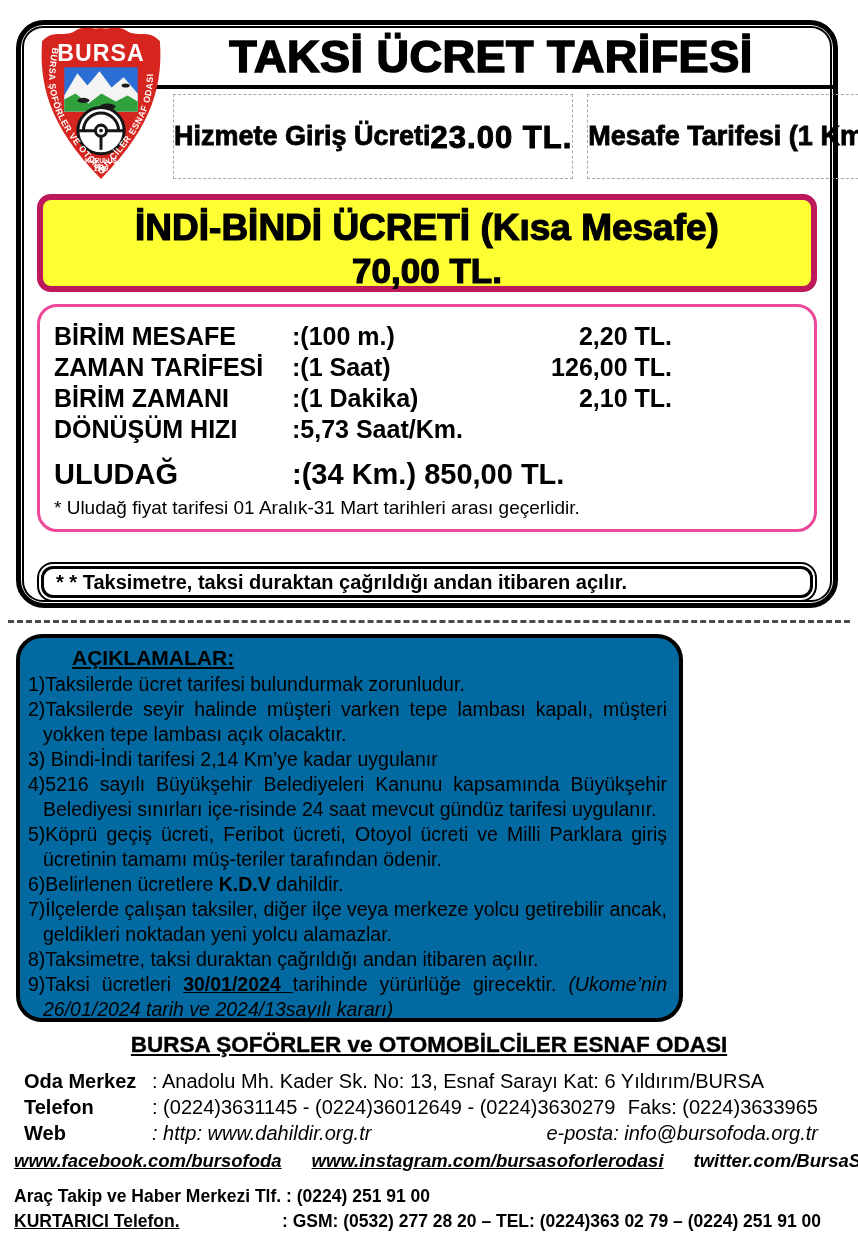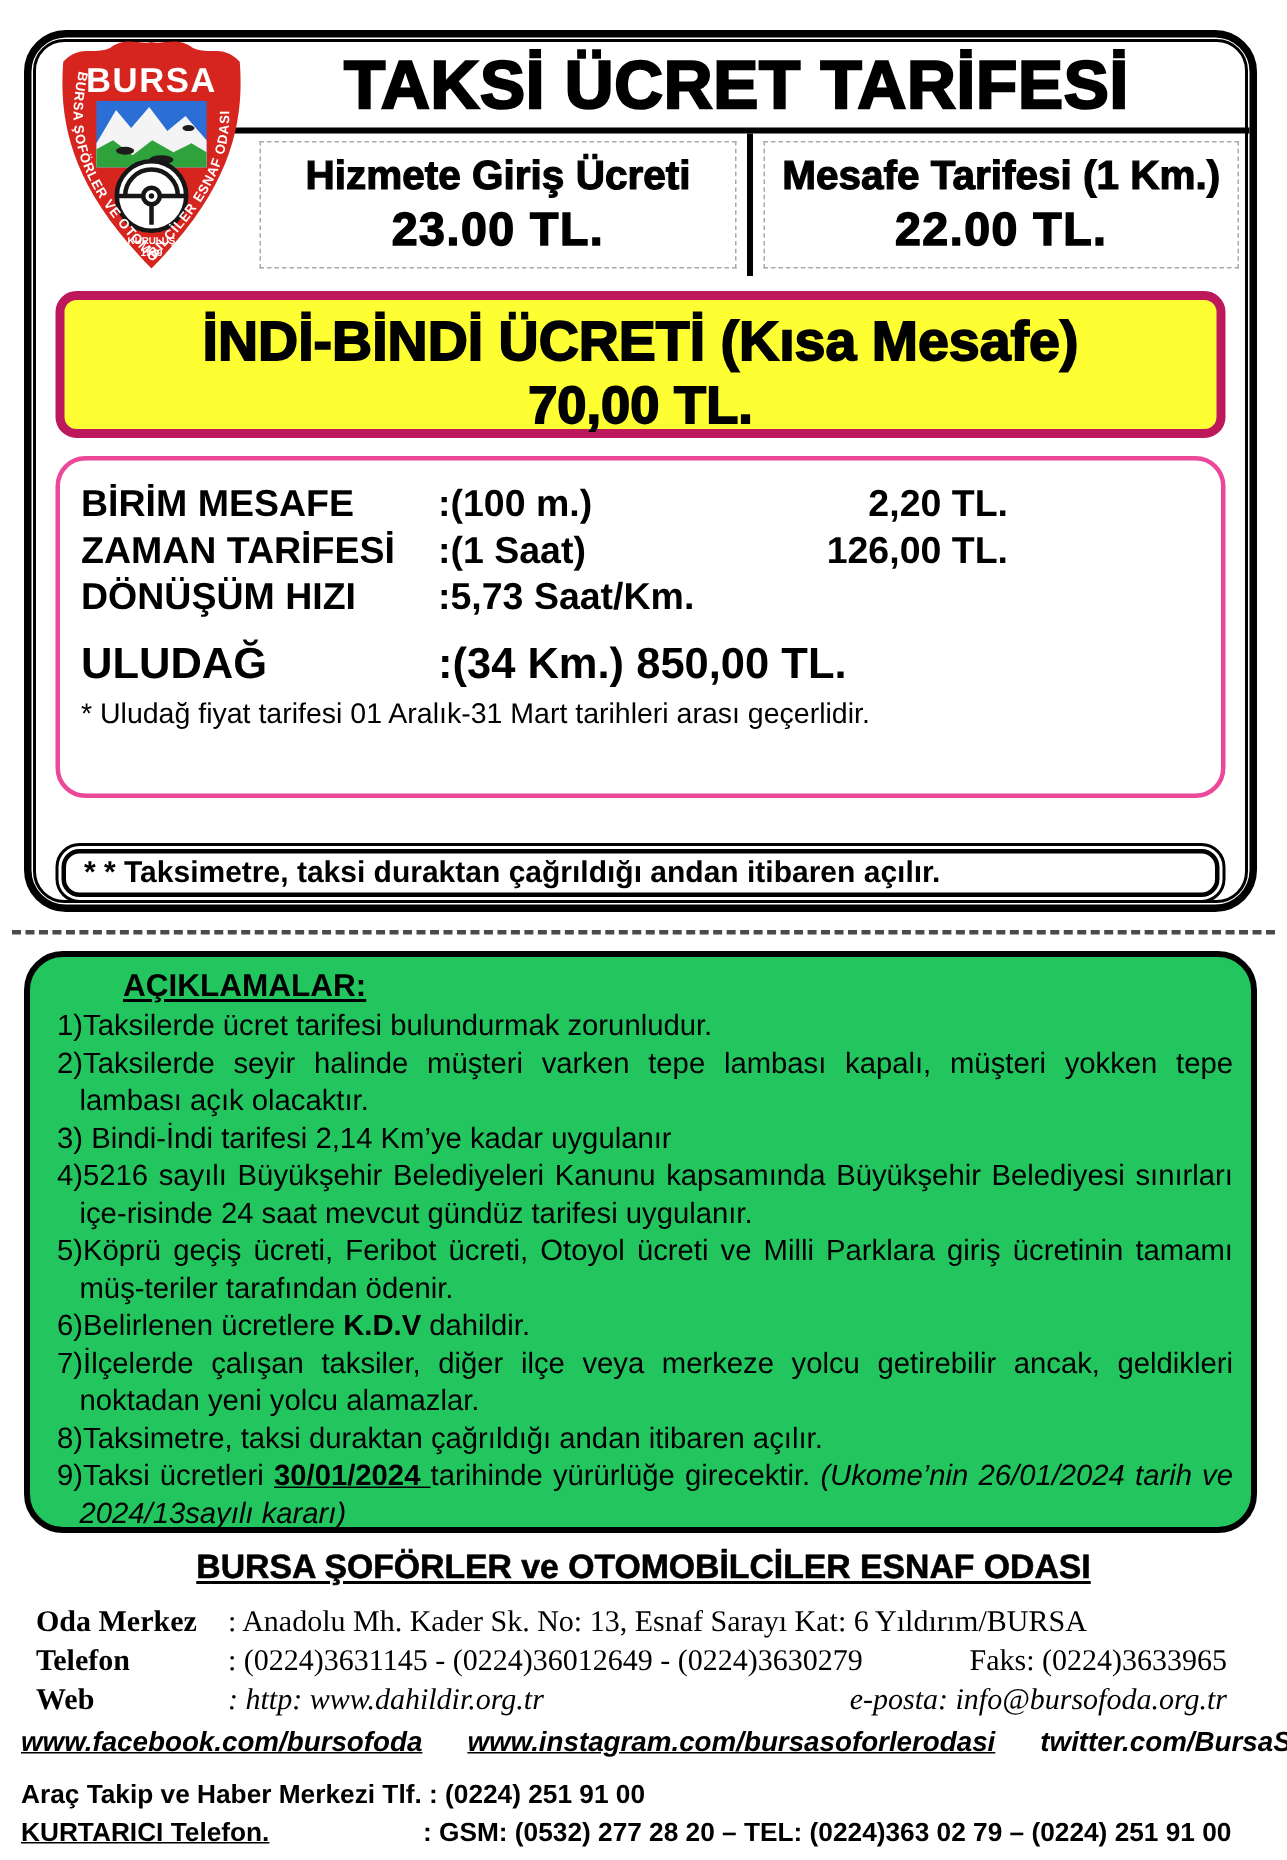--- a/index.html
+++ b/index.html
@@ -28,21 +28,21 @@
   .logo-wrap svg{ width:100%; height:100%; }
 
   .header-block{ margin-left:134px; border-bottom:4px solid #000; padding:6px 6px 2px 0; }
   .main-title{
     text-align:center; font-size:45px; font-weight:bold; letter-spacing:.5px;
     -webkit-text-stroke:1.6px #000; line-height:52px; white-space:nowrap;
   }
   .fee-row{ margin-left:134px; display:flex; align-items:stretch; height:95px; }
   .fee-cell{
     border:1px dashed #a9a9a9; margin:5px 7px; flex:1;
-    display:flex; flex-direction:column; justify-content:center; align-items:center;
+    display:flex; flex-direction:row; justify-content:center; align-items:center;
   }
   .fee-cell.left{ flex:0 0 318px; margin-left:18px; }
   .fee-divider{ width:4px; background:#000; }
   .fee-label{ font-size:27px; font-weight:bold; -webkit-text-stroke:.8px #000; white-space:nowrap; }
   .fee-value{ font-size:31px; font-weight:bold; -webkit-text-stroke:1px #000; letter-spacing:1px; margin-top:2px; white-space:nowrap; }
 
   .yellow-box{
     margin:10px 16px 0; border:6px solid #be185d; border-radius:14px;
     background:#feff33; text-align:center; padding:6px 0 8px; height:98px;
   }
@@ -71,44 +71,44 @@
   }
 
   
   .dashed-divider{
     position:absolute; left:8px; right:8px; top:620px;
     border-top:3px dashed #4a4a4a;
   }
 
   
   .notes-card{
-    position:absolute; left:16px; top:634px; width:822px; height:388px;
-    border:4px solid #000; border-radius:26px; background:#22c55e;
-    padding:8px 12px 6px 18px;
+    position:absolute; left:16px; top:634px; width:667px; height:388px;
+    border:4px solid #000; border-radius:26px; background:#0369a1;
+    padding:8px 12px 6px 8px;
   }
   .aciklamalar-title{
     font-size:21px; font-weight:bold; text-decoration:underline;
     margin-left:44px; margin-bottom:2px;
   }
   .exp{
     font-size:19.5px; line-height:25px;
     padding-left:15px; text-indent:-15px;
   }
   .exp.just{ text-align:justify; }
   .exp .b{ font-weight:bold; }
   .exp .bu{ font-weight:bold; text-decoration:underline; }
   .exp .it{ font-style:italic; }
 
   
   .footer{ position:absolute; left:0; right:0; top:1024px; }
   .footer-title{
     text-align:center; font-size:22.5px; font-weight:bold;
     text-decoration:underline; margin-top:8px; -webkit-text-stroke:.4px #000;
   }
-  .contact-rows{ margin:10px 26px 0 24px; font-size:20px;font-family:Liberation Serif, serif; }
+  .contact-rows{ margin:10px 26px 0 24px; font-size:20px; }
   .contact-row{ display:flex; line-height:26px; }
   .clabel{ width:128px; font-weight:bold; flex:none; }
   .cval{ white-space:nowrap; }
   .cextra{ margin-left:auto; padding-right:14px; white-space:nowrap; }
   .contact-row.web .cval, .contact-row.web .cextra{ font-style:italic; }
   .social-row{
     display:flex; margin:3px 10px 0 14px; gap:30px;
     font-size:18.5px; font-weight:bold; font-style:italic; line-height:24px;align-items:center;
   }
   .social-row .u{ text-decoration:underline; }
@@ -178,20 +178,25 @@
         <span class="r-label">BİRİM MESAFE</span>
         <span class="r-unit">:(100 m.)</span>
         <span class="r-amount">2,20 TL.</span>
       </div>
       <div class="rate-row">
         <span class="r-label">ZAMAN TARİFESİ</span>
         <span class="r-unit">:(1 Saat)</span>
         <span class="r-amount">126,00 TL.</span>
       </div>
       <div class="rate-row">
+        <span class="r-label">BİRİM ZAMANI</span>
+        <span class="r-unit">:(1 Dakika)</span>
+        <span class="r-amount">2,10 TL.</span>
+      </div>
+      <div class="rate-row">
         <span class="r-label">DÖNÜŞÜM HIZI</span>
         <span class="r-unit">:5,73 Saat/Km.</span>
         <span class="r-amount"></span>
       </div>
       <div class="uludag-row">
         <span class="r-label">ULUDAĞ</span>
         <span>:(34 Km.) 850,00 TL.</span>
       </div>
       <div class="uludag-note">* Uludağ fiyat tarifesi 01 Aralık-31 Mart tarihleri arası geçerlidir.</div>
     </div>

